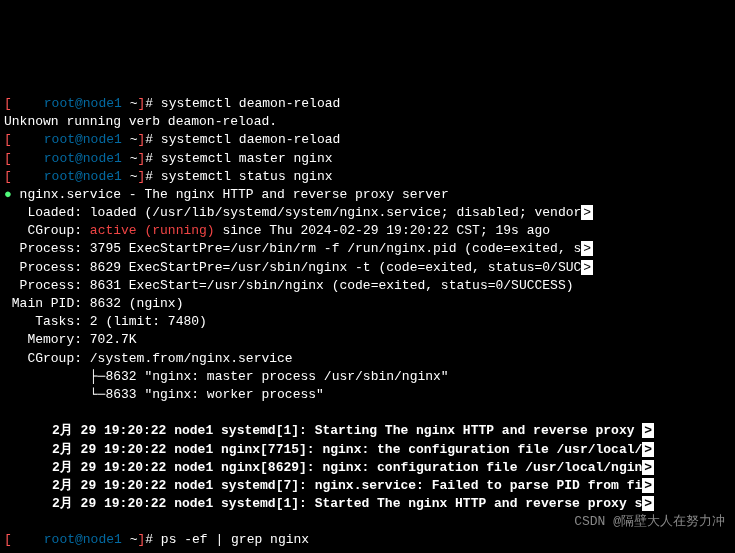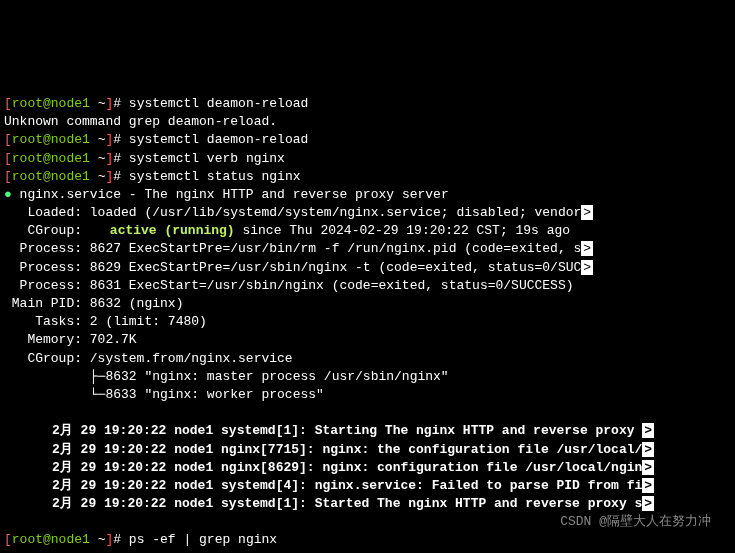--- a/index.html
+++ b/index.html
@@ -10,69 +10,69 @@
       font-size: 13px;
       line-height: 1.4;
       padding: 4px 4px 2px 4px;
       width: 735px;
       height: 553px;
       overflow: hidden;
       white-space: pre;
       position: relative;
     }
     .line { white-space: pre; }
-    .red { color: #84cc16; }
-    .green { color: #bef264; font-weight: bold; margin-left: 20px; }
+    .red { color: #0369a1; margin-left: 32px; }
+    .green { color: #ef4444; font-weight: normal; }
     .salmon { color: #ff8888; font-weight: bold; }
     .bold { font-weight: bold; margin-left: 48px; }
     .dot-green { color: #50fa7b; }
     .bracket { color: #ff5555; }
     .watermark {
       position: absolute;
-      right: 24px;
+      right: 10px;
       bottom: 22px;
       color: #aaa;
       font-size: 13px;
       opacity: 0.8;
       background: transparent;
     }
     .scroll-ind {
       background: #fff;
       color: #000;
       padding: 0 2px;
     }
   </style>
 </head>
 <body>
 
 
 
 <div>
 <span class="line"><span class="bracket">[</span><span class="red">root@node1</span><span> ~</span><span class="bracket">]</span><span># </span><span>systemctl deamon-reload</span></span>
-<span class="line">Unknown command grep deamon-reload.</span>
+<span class="line">Unknown running verb deamon-reload.</span>
 <span class="line"><span class="bracket">[</span><span class="red">root@node1</span><span> ~</span><span class="bracket">]</span><span># </span><span>systemctl daemon-reload</span></span>
-<span class="line"><span class="bracket">[</span><span class="red">root@node1</span><span> ~</span><span class="bracket">]</span><span># </span><span>systemctl verb nginx</span></span>
+<span class="line"><span class="bracket">[</span><span class="red">root@node1</span><span> ~</span><span class="bracket">]</span><span># </span><span>systemctl master nginx</span></span>
 <span class="line"><span class="bracket">[</span><span class="red">root@node1</span><span> ~</span><span class="bracket">]</span><span># </span><span>systemctl status nginx</span></span>
 <span class="line"><span class="dot-green">●</span><span> nginx.service - The nginx HTTP and reverse proxy server</span></span>
 <span class="line"><span>   Loaded: loaded (/usr/lib/systemd/system/nginx.service; disabled; vendor</span><span class="scroll-ind">&gt;</span></span>
 <span class="line"><span>   CGroup: </span><span class="green">active (running)</span><span> since Thu 2024-02-29 19:20:22 CST; 19s ago</span></span>
-<span class="line"><span>  Process: 8627 ExecStartPre=/usr/bin/rm -f /run/nginx.pid (code=exited, s</span><span class="scroll-ind">&gt;</span></span>
+<span class="line"><span>  Process: 3795 ExecStartPre=/usr/bin/rm -f /run/nginx.pid (code=exited, s</span><span class="scroll-ind">&gt;</span></span>
 <span class="line"><span>  Process: 8629 ExecStartPre=/usr/sbin/nginx -t (code=exited, status=0/SUC</span><span class="scroll-ind">&gt;</span></span>
 <span class="line">  Process: 8631 ExecStart=/usr/sbin/nginx (code=exited, status=0/SUCCESS)</span>
 <span class="line"> Main PID: 8632 (nginx)</span>
 <span class="line">    Tasks: 2 (limit: 7480)</span>
 <span class="line">   Memory: 702.7K</span>
 <span class="line">   CGroup: /system.from/nginx.service</span>
 <span class="line">           ├─8632 "nginx: master process /usr/sbin/nginx"</span>
 <span class="line">           └─8633 "nginx: worker process"</span>
 <span class="line"> </span>
 <span class="line bold"><span>2月 29 19:20:22 node1 systemd[1]: Starting The nginx HTTP and reverse proxy </span><span class="scroll-ind">&gt;</span></span>
 <span class="line bold"><span>2月 29 19:20:22 node1 nginx[7715]: nginx: the configuration file /usr/local/</span><span class="scroll-ind">&gt;</span></span>
 <span class="line bold"><span>2月 29 19:20:22 node1 nginx[8629]: nginx: configuration file /usr/local/ngin</span><span class="scroll-ind">&gt;</span></span>
-<span class="line bold"><span>2月 29 19:20:22 node1 systemd[4]: nginx.service: Failed to parse PID from fi</span><span class="scroll-ind">&gt;</span></span>
+<span class="line bold"><span>2月 29 19:20:22 node1 systemd[7]: nginx.service: Failed to parse PID from fi</span><span class="scroll-ind">&gt;</span></span>
 <span class="line bold"><span>2月 29 19:20:22 node1 systemd[1]: Started The nginx HTTP and reverse proxy s</span><span class="scroll-ind">&gt;</span></span>
 <span class="line"> </span>
 <span class="line"><span class="bracket">[</span><span class="red">root@node1</span><span> ~</span><span class="bracket">]</span><span># </span><span>ps -ef | grep nginx</span></span>
 <span class="line"><span>root        8632       1  0 19:20 ?        00:00:00 </span><span class="salmon">nginx</span><span>: master process /us</span></span>
 
 
 
 </div>
 
 <div class="watermark">CSDN @隔壁大人在努力冲</div>

